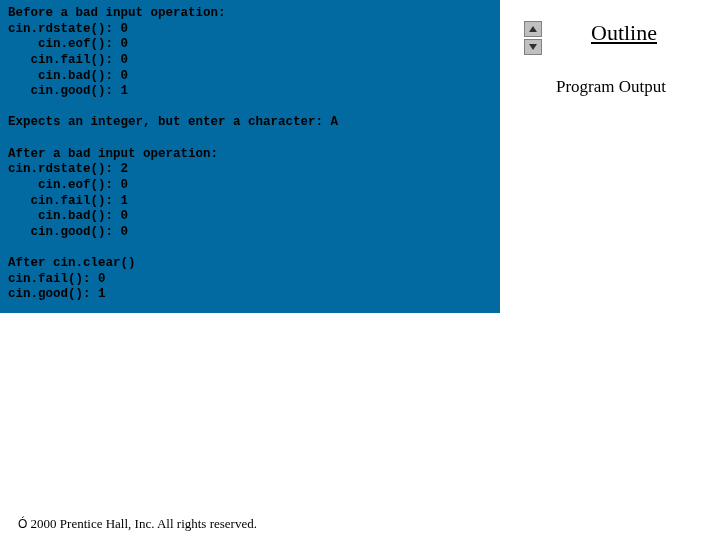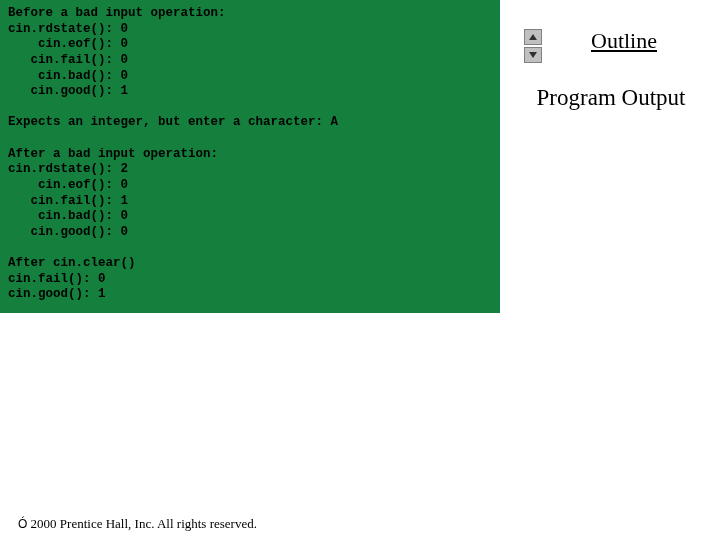--- a/index.html
+++ b/index.html
@@ -10,37 +10,37 @@
     background: #ffffff;
     font-family: "Times New Roman", Times, serif;
     overflow: hidden;
     position: relative;
   }
   .code-panel {
     position: absolute;
     left: 0;
     top: 0;
     width: 500px;
-    background: #15803d;
+    background: #0369a1;
     padding: 6px 8px 10px 8px;
     box-sizing: border-box;
   }
   .code-panel pre {
     margin: 0;
     font-family: "Courier New", Courier, monospace;
     font-size: 12.5px;
     font-weight: bold;
     line-height: 1.25;
     color: #000;
     white-space: pre;
   }
   .sidebar {
     position: absolute;
     right: 0;
-    top: 8px;
+    top: 0;
     width: 200px;
     padding-top: 18px;
   }
   .outline-row {
     display: flex;
     align-items: flex-start;
     gap: 6px;
     margin-left: 4px;
   }
   .nav-buttons {
@@ -64,21 +64,21 @@
   .outline-title {
     font-size: 22px;
     text-decoration: underline;
     color: #000;
     margin-top: 2px;
     flex: 1;
     text-align: center;
     padding-right: 20px;
   }
   .section-label {
-    font-size: 23px;
+    font-size: 17px;
     color: #000;
     margin-top: 22px;
     text-align: center;
     padding-right: 18px;
   }
   .footer {
     position: absolute;
     left: 18px;
     bottom: 8px;
     font-size: 13px;

